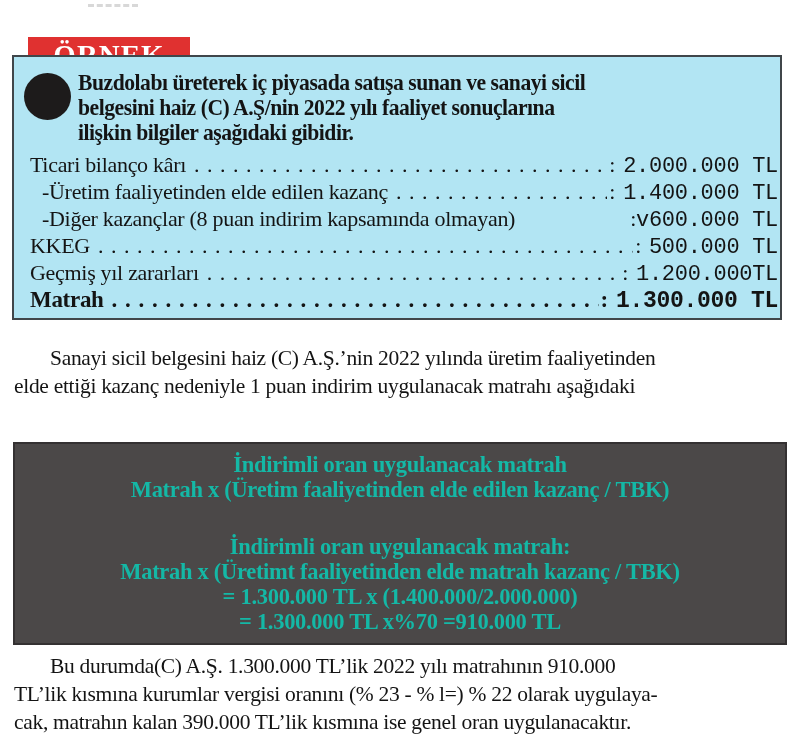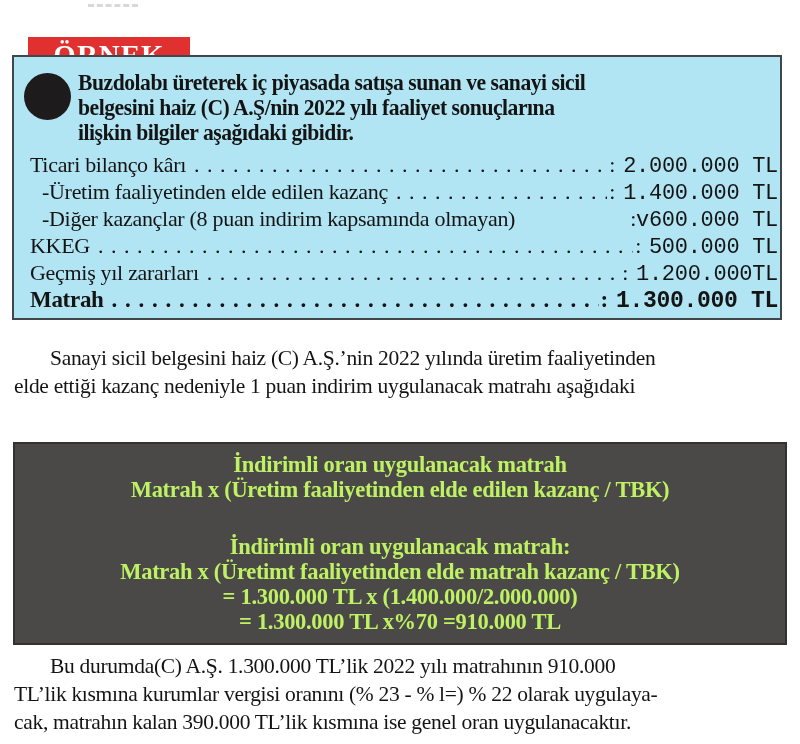--- a/index.html
+++ b/index.html
@@ -94,21 +94,21 @@
     letter-spacing: -0.3px;
   }
   .para .pline.first { padding-left: 36px; }
 
   
   .darkbox {
     position: absolute;
     left: 13px; top: 442px; width: 770px; height: 191px;
     background: #4b4848;
     border: 2px solid #343132;
-    color: #bef264;
+    color: #14b8a6;
     text-align: center;
     padding-top: 8px;
     box-sizing: content-box;
   }
   .darkbox .fline {
     font-weight: bold;
     font-size: 22.5px;
     line-height: 25px;
     white-space: nowrap;
     letter-spacing: -0.3px;

